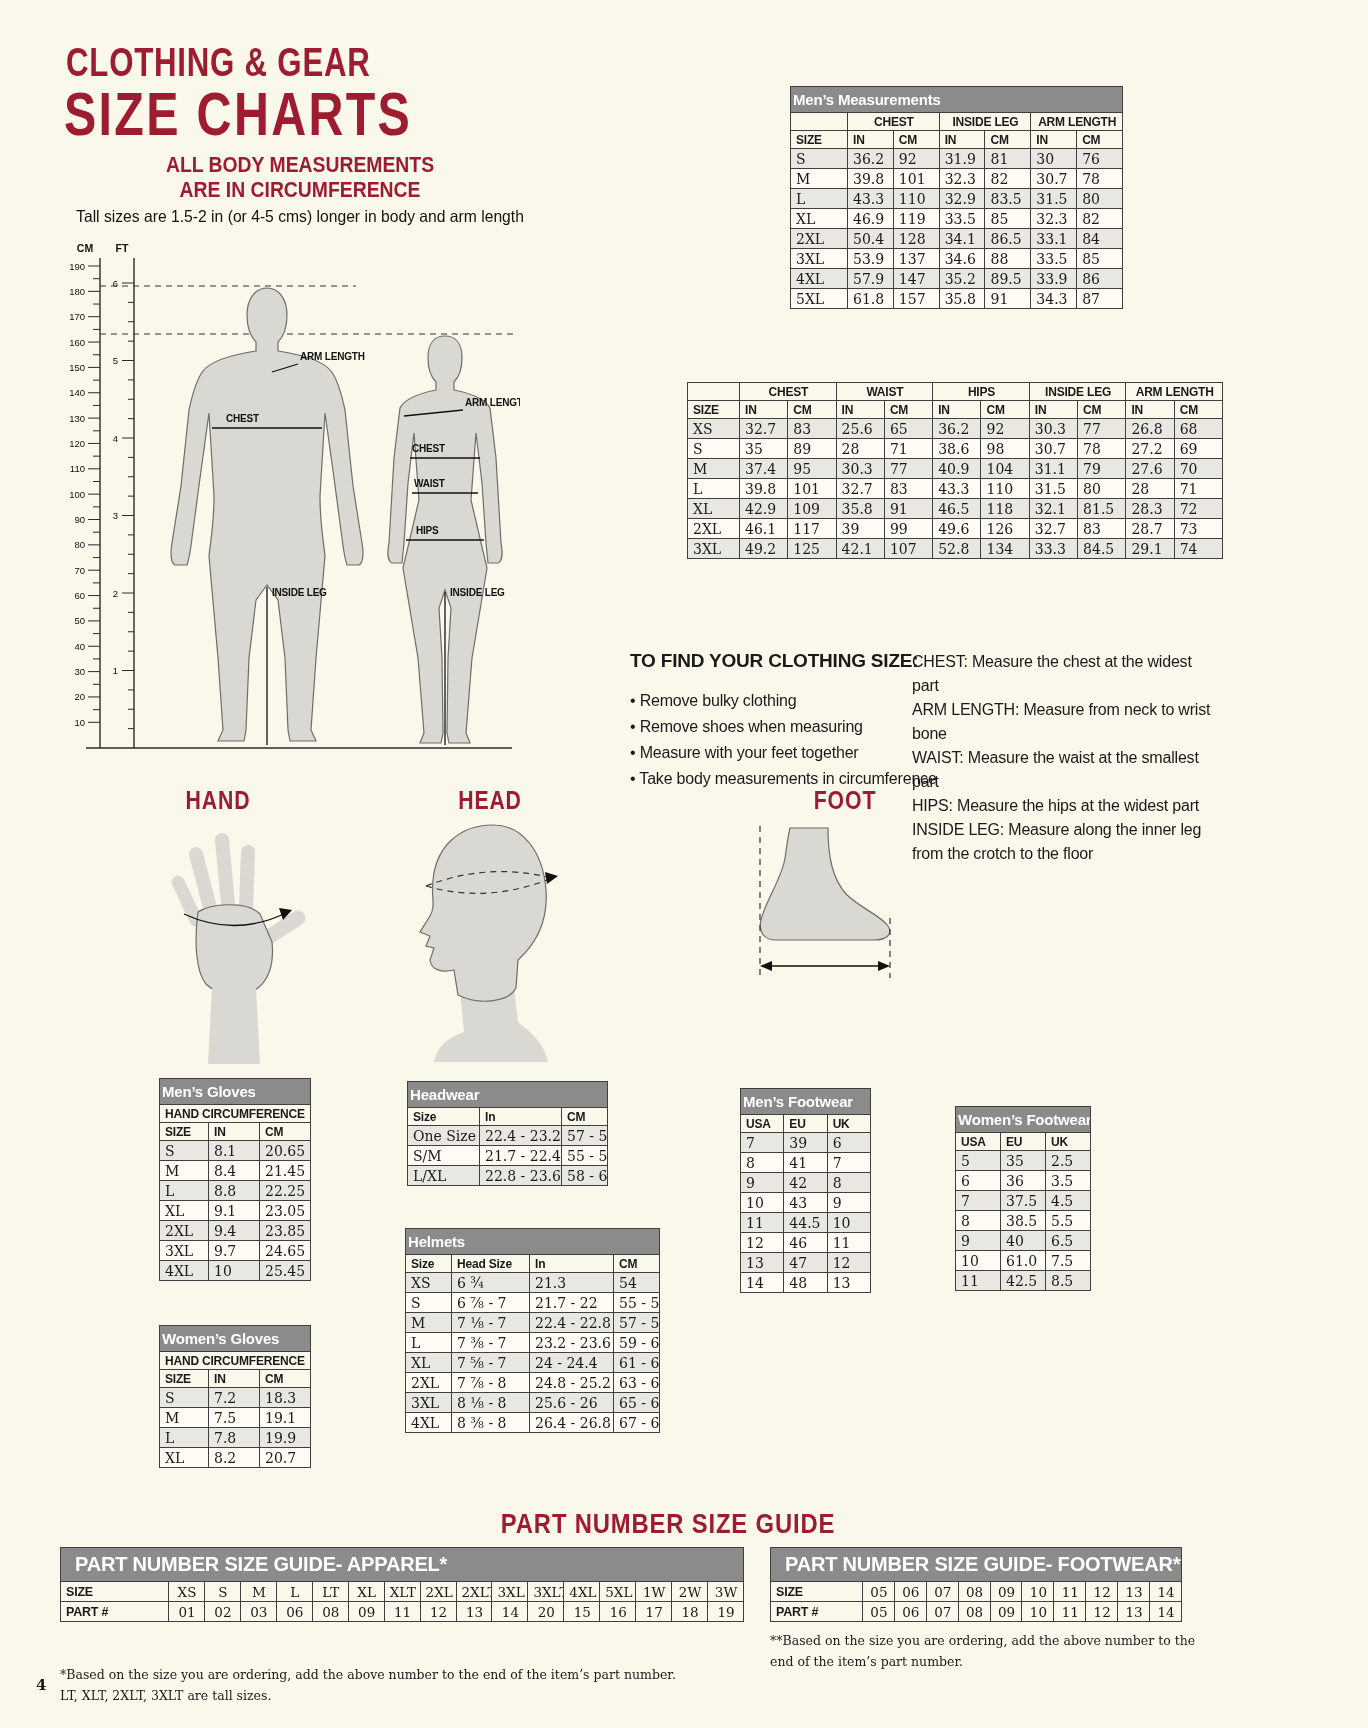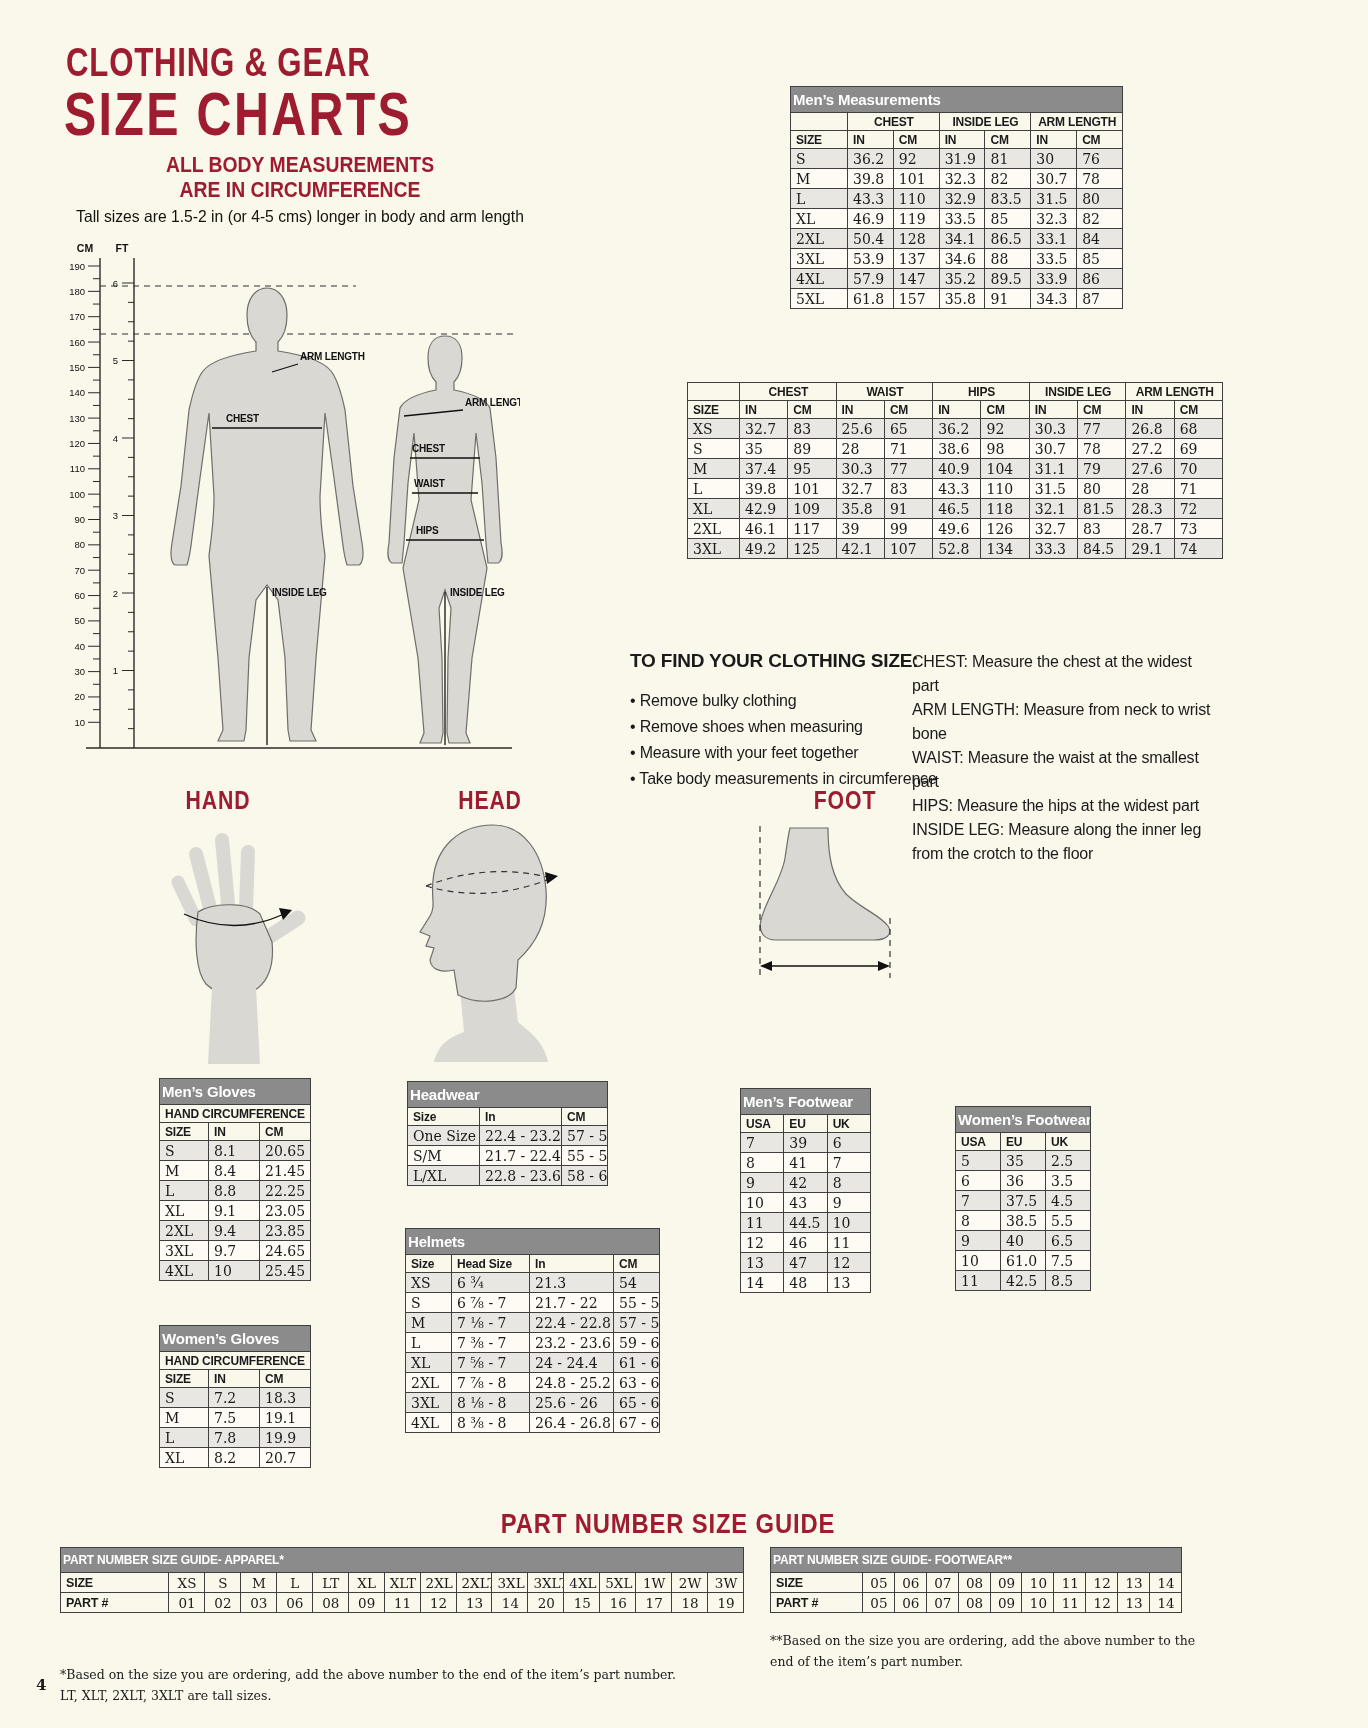--- a/index.html
+++ b/index.html
@@ -51,21 +51,21 @@
   #mens-measurements{left:790px;top:86px;width:333px}
   #womens-measurements{left:687px;top:382px;width:536px}
   #mens-gloves{left:159px;top:1078px;width:152px}
   #womens-gloves{left:159px;top:1325px;width:152px}
   #headwear{left:407px;top:1081px;width:201px}
   #helmets{left:405px;top:1228px;width:255px}
   #mens-footwear{left:740px;top:1088px;width:131px}
   #womens-footwear{left:955px;top:1106px;width:136px}
   #apparel-guide{left:60px;top:1547px;width:684px}
   #footwear-guide{left:770px;top:1547px;width:412px}
-  #apparel-guide .tt,#footwear-guide .tt{font-size:12px;padding:5px 2px}
+  #apparel-guide .tt,#footwear-guide .tt{font-size:20px;padding:5px 14px}
   #apparel-guide td,#footwear-guide td{text-align:center;font-size:13.5px}
   #apparel-guide tr.odd td,#footwear-guide tr.odd td,
   #apparel-guide tr.even td,#footwear-guide tr.even td{background:transparent}
   #apparel-guide td:first-child,#footwear-guide td:first-child{text-align:left;
      font-family:"Liberation Sans",sans-serif;font-weight:bold;font-size:12.5px;letter-spacing:-.2px}
 
   
   .art{position:absolute}
   #diagram{left:60px;top:238px}
   #hand-art{left:150px;top:812px}

